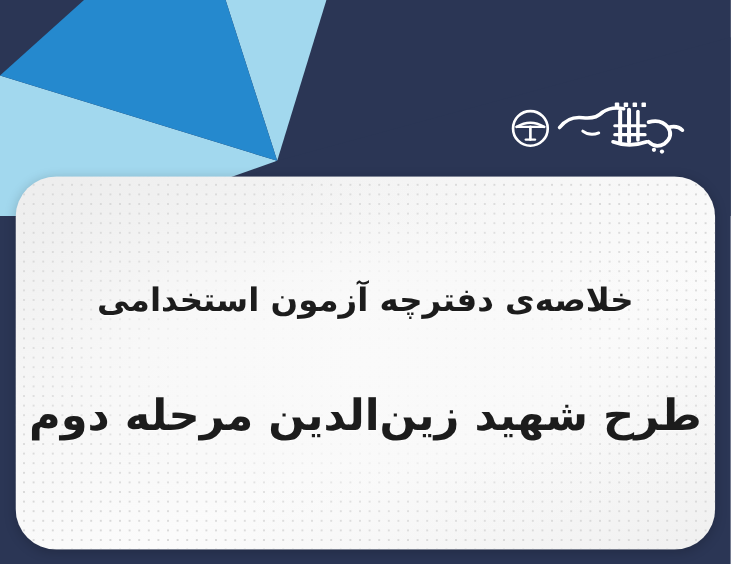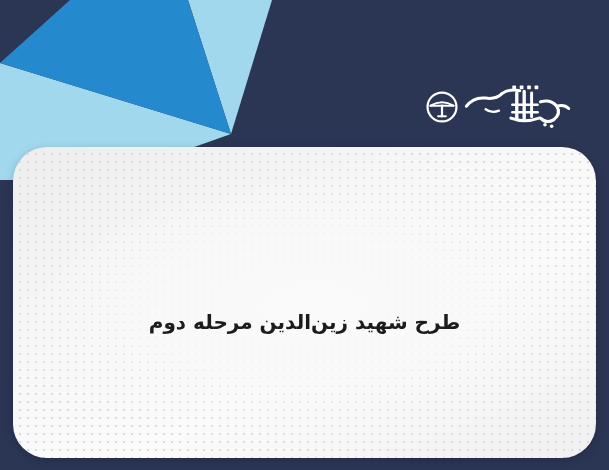--- a/index.html
+++ b/index.html
@@ -102,21 +102,21 @@
     color: #1c1c1c;
     font-weight: bold;
     font-size: 27px;
     line-height: 1.35;
     letter-spacing: 0px;
     direction: rtl;
     white-space: nowrap;
     text-shadow: 0 1px 0 rgba(255,255,255,0.65);
   }
   .title-line.l1 { font-size: 27px; }
-  .title-line.l2 { font-size: 20px; margin-top: 40px; }
+  .title-line.l2 { font-size: 36px; margin-top: 40px; }
 </style>
 </head>
 <body>
 
 <div id="poster">
 
   <svg class="geo-layer" viewBox="0 0 609 180" preserveAspectRatio="none">
     <rect x="0" y="0" width="609" height="180" fill="#2b3655"></rect>
 
     <polygon points="0,63 231,134 101,180 0,180" fill="#a2d8ee"></polygon>
@@ -167,17 +167,18 @@
           <circle cx="119" cy="57" r="2.4"></circle>
         </g>
 
         <path d="M30 34 Q38 40 48 36" stroke-width="3.2"></path>
       </g>
     </svg>
   </div>
 
   <div class="card">
     <div class="card-inner">
+      <h1 class="title-line l1">خلاصه‌ی دفترچه آزمون استخدامی</h1>
       <h2 class="title-line l2">طرح شهید زین‌الدین مرحله دوم</h2>
     </div>
   </div>
 
 </div>
 
 </body></html>

